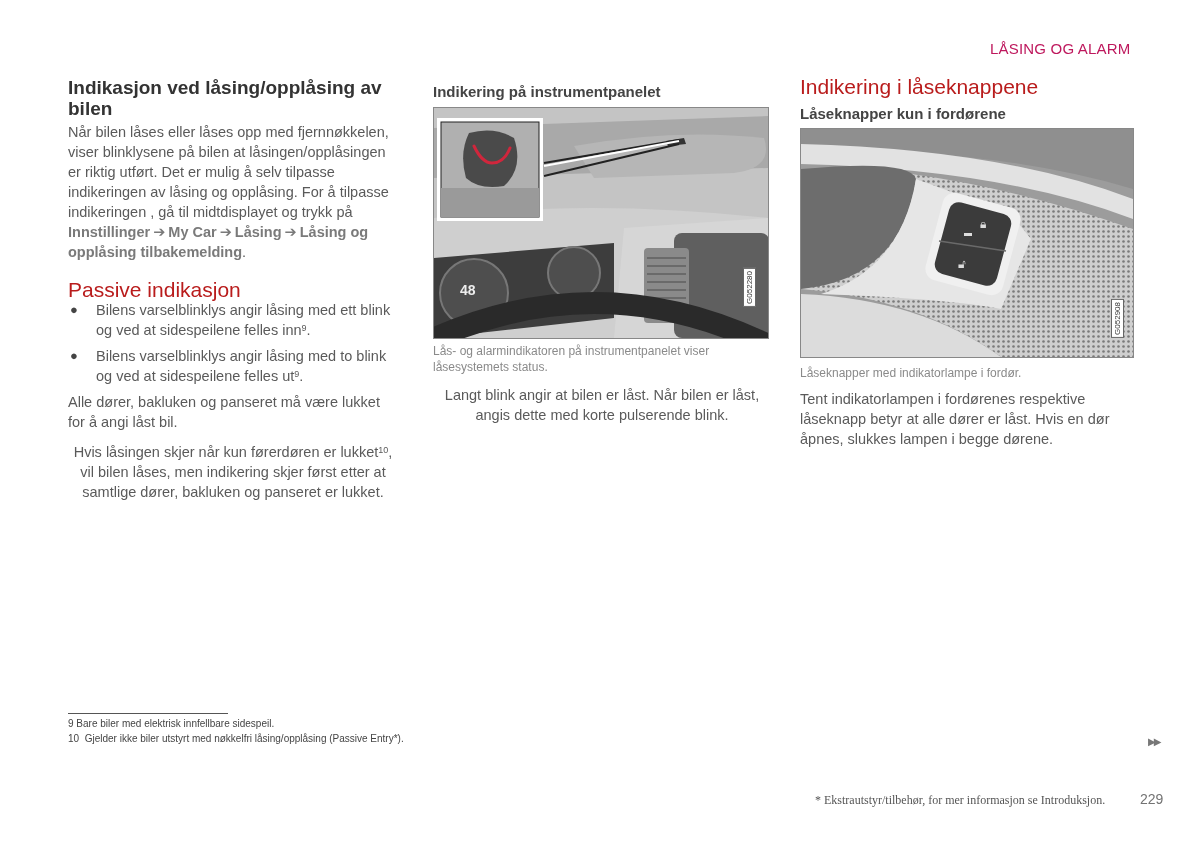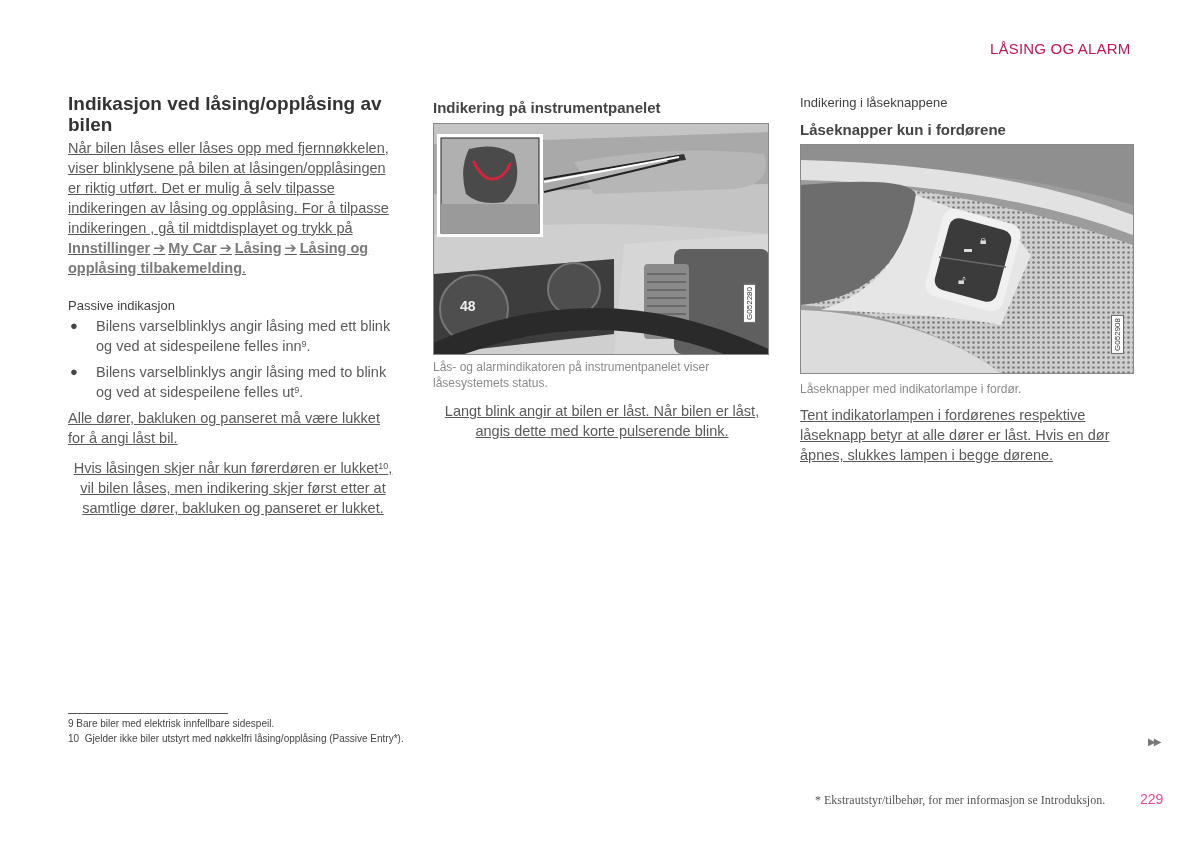--- a/index.html
+++ b/index.html
@@ -1,49 +1,49 @@
 <!DOCTYPE html>
 <html style="--red: #d0263c;"><head>
 <meta charset="utf-8">
 <style>
   html, body { margin: 0; padding: 0; background: #ffffff; }
   body { width: 1200px; height: 845px; position: relative; overflow: hidden;
          font-family: "Liberation Sans", "DejaVu Sans", sans-serif; color: #5a5a5a; }
   .abs { position: absolute; }
   .header-title { left: 990px; top: 40px; font-size: 15px; color: #be185d; letter-spacing: 0.2px; }
 
-  .col { position: absolute; top: 93px; }
+  .col { position: absolute; top: 77px; }
   .col1 { left: 68px; width: 330px; }
   .col2 { left: 433px; width: 338px; }
   .col3 { left: 800px; width: 334px; }
 
   h1.main-heading { margin: 0; font-size: 19px; line-height: 21px; font-weight: bold; color: #333; }
-  h2.sub-heading { margin: 0; font-size: 13px; line-height: 20px; font-weight: normal; color: #404040; }
+  h2.sub-heading { margin: 0; font-size: 21px; line-height: 20px; font-weight: normal; color: #b91c1c; }
   h3.small-heading { margin: 0; font-size: 15px; line-height: 18px; font-weight: bold; color: #444; }
 
-  p { margin: 0; font-size: 14.5px; line-height: 20px; color: #5a5a5a; text-decoration: underline; }
+  p { margin: 0; font-size: 14.5px; line-height: 20px; color: #5a5a5a; }
   .para-gap { margin-top: 10px; text-align: center; }
   .path { color: #7a7a7a; font-weight: bold; }
   .arrow { color: #7a7a7a; font-weight: bold; margin: 0 3px; }
   sup { font-size: 9px; vertical-align: top; position: relative; top: -2px; }
 
   ul.bullets { margin: 0; padding: 0; list-style: none; }
   ul.bullets li { position: relative; padding-left: 28px; font-size: 14.5px; line-height: 20px; margin-bottom: 6px; }
   ul.bullets li .dot { position: absolute; left: 2px; top: 0; font-size: 13px; color: #444; }
 
   .figure { position: relative; border: 1px solid #888; overflow: hidden; }
   .caption { font-size: 12px; line-height: 16px; color: #8a8a8a; margin-top: 5px; }
   .fig-code { position: absolute; background: #fff; color: #333; font-size: 8px;
               writing-mode: vertical-rl; transform: rotate(180deg); padding: 2px 1px; border: 1px solid #666; }
 
   .footnote-rule { left: 68px; top: 713px; width: 160px; height: 1px; background: #555; }
   .footnote { left: 68px; font-size: 10px; color: #444; }
   .continue { left: 1148px; top: 736px; font-size: 10px; color: #777; letter-spacing: -2px; }
   .bottom-note { left: 815px; top: 793px; font-size: 12px; color: #555; font-family: Liberation Serif, serif; }
-  .page-number { left: 1140px; top: 791px; font-size: 14px; color: #ec4899; }
+  .page-number { left: 1140px; top: 791px; font-size: 14px; color: #737373; }
 </style>
 </head>
 <body>
 
 <div class="abs header-title">LÅSING OG ALARM</div>
 
 <div class="col col1">
   <h1 class="main-heading">Indikasjon ved låsing/opplåsing av bilen</h1>
   <p style="margin-top:3px">
     <span>Når bilen låses eller låses opp med fjernnøkke­len, viser blinklysene på bilen at låsingen/opplå­singen er riktig utført. Det er mulig å selv tilpasse indikeringen av låsing og opplåsing. For å til­passe indikeringen , gå til midtdisplayet og trykk på</span>

